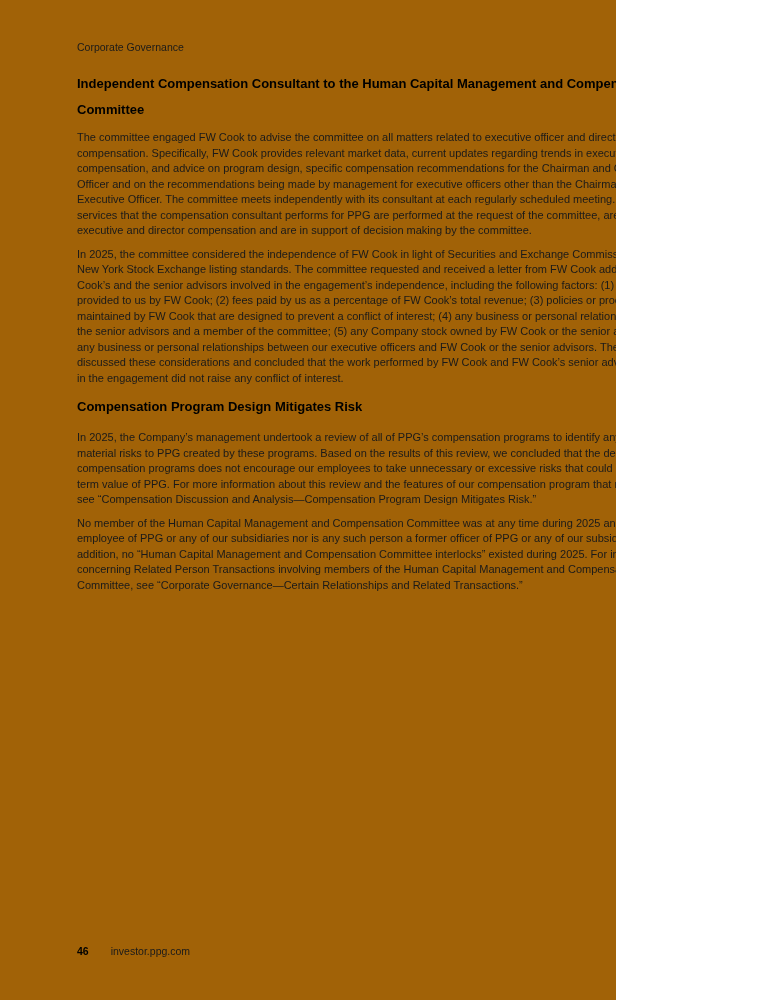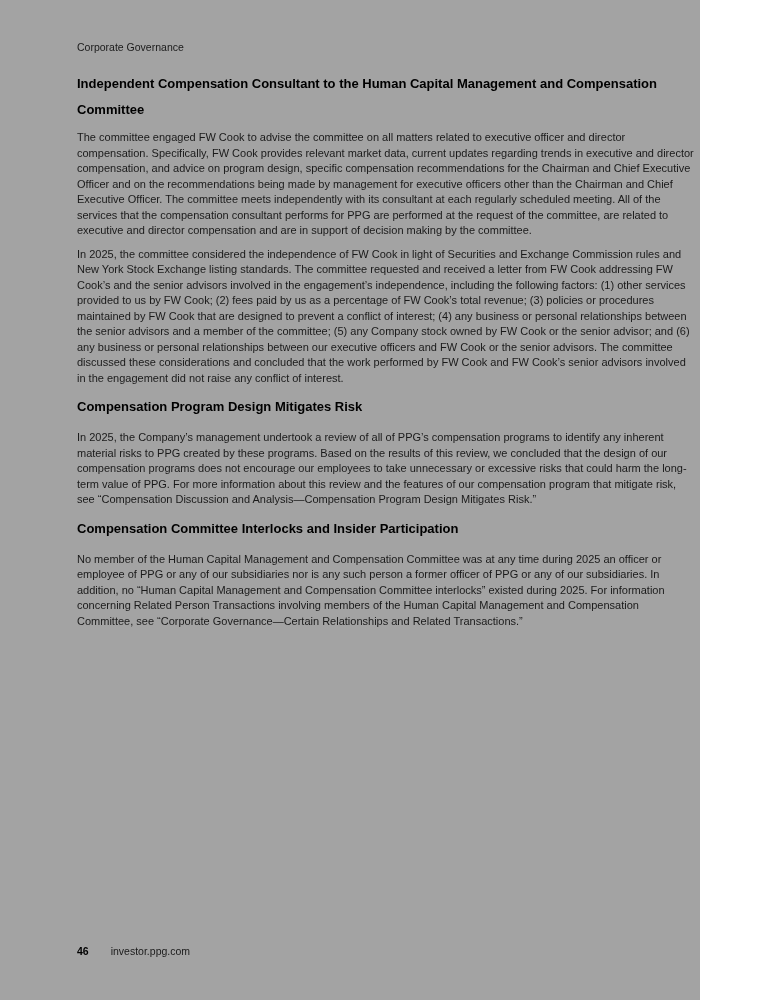--- a/index.html
+++ b/index.html
@@ -2,23 +2,23 @@
 <html><head>
 <meta charset="utf-8">
 <style>
   html, body {
     margin: 0;
     padding: 0;
     background: #ffffff;
   }
   .page {
     position: relative;
-    width: 700px;
+    width: 616px;
     height: 1000px;
-    background: #a3a3a3;
+    background: #a16207;
     font-family: "Liberation Sans", sans-serif;
     color: #1a1a1a;
     overflow: hidden;
   }
   .content {
     position: absolute;
     left: 77px;
     top: 41px;
     width: 618px;
   }
@@ -74,21 +74,20 @@
     <h2 class="section-heading">Independent Compensation Consultant to the Human Capital Management and Compensation Committee</h2>
 
     <p class="body-para">The committee engaged FW Cook to advise the committee on all matters related to executive officer and director compensation. Specifically, FW Cook provides relevant market data, current updates regarding trends in executive and director compensation, and advice on program design, specific compensation recommendations for the Chairman and Chief Executive Officer and on the recommendations being made by management for executive officers other than the Chairman and Chief Executive Officer. The committee meets independently with its consultant at each regularly scheduled meeting. All of the services that the compensation consultant performs for PPG are performed at the request of the committee, are related to executive and director compensation and are in support of decision making by the committee.</p>
 
     <p class="body-para">In 2025, the committee considered the independence of FW Cook in light of Securities and Exchange Commission rules and New York Stock Exchange listing standards. The committee requested and received a letter from FW Cook addressing FW Cook’s and the senior advisors involved in the engagement’s independence, including the following factors: (1) other services provided to us by FW Cook; (2) fees paid by us as a percentage of FW Cook’s total revenue; (3) policies or procedures maintained by FW Cook that are designed to prevent a conflict of interest; (4) any business or personal relationships between the senior advisors and a member of the committee; (5) any Company stock owned by FW Cook or the senior advisor; and (6) any business or personal relationships between our executive officers and FW Cook or the senior advisors. The committee discussed these considerations and concluded that the work performed by FW Cook and FW Cook’s senior advisors involved in the engagement did not raise any conflict of interest.</p>
 
     <h2 class="section-heading spaced">Compensation Program Design Mitigates Risk</h2>
 
     <p class="body-para">In 2025, the Company’s management undertook a review of all of PPG’s compensation programs to identify any inherent material risks to PPG created by these programs. Based on the results of this review, we concluded that the design of our compensation programs does not encourage our employees to take unnecessary or excessive risks that could harm the long-term value of PPG. For more information about this review and the features of our compensation program that mitigate risk, see “Compensation Discussion and Analysis—Compensation Program Design Mitigates Risk.”</p>
 
-    <h2 class="section-heading spaced">Compensation Committee Interlocks and Insider Participation</h2>
 
     <p class="body-para">No member of the Human Capital Management and Compensation Committee was at any time during 2025 an officer or employee of PPG or any of our subsidiaries nor is any such person a former officer of PPG or any of our subsidiaries. In addition, no “Human Capital Management and Compensation Committee interlocks” existed during 2025. For information concerning Related Person Transactions involving members of the Human Capital Management and Compensation Committee, see “Corporate Governance—Certain Relationships and Related Transactions.”</p>
 
   </div>
 
   <div class="footer">
     <span class="pagenum">46</span>
     <span class="site">investor.ppg.com</span>
   </div>
 </div>

